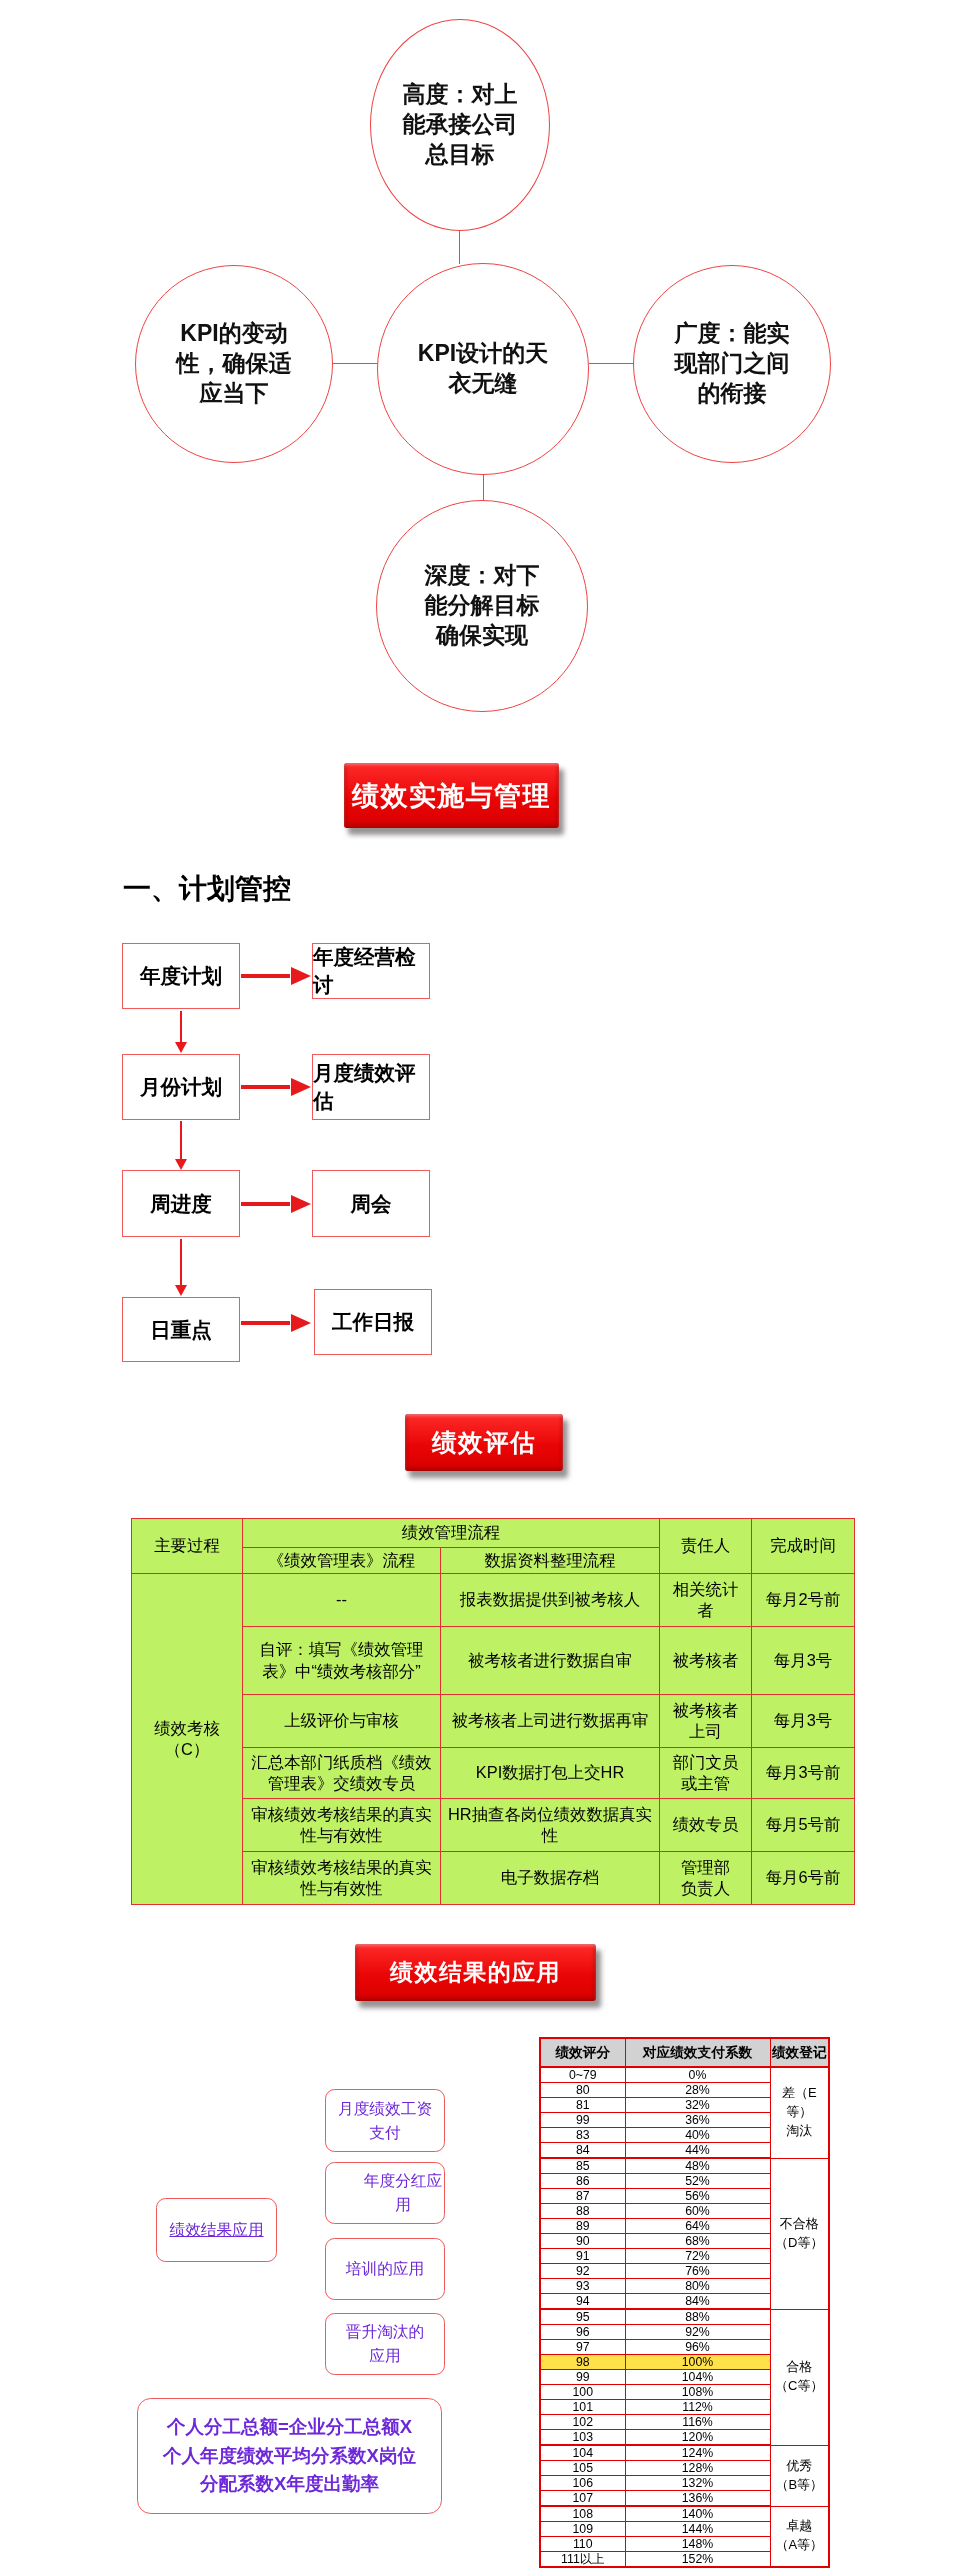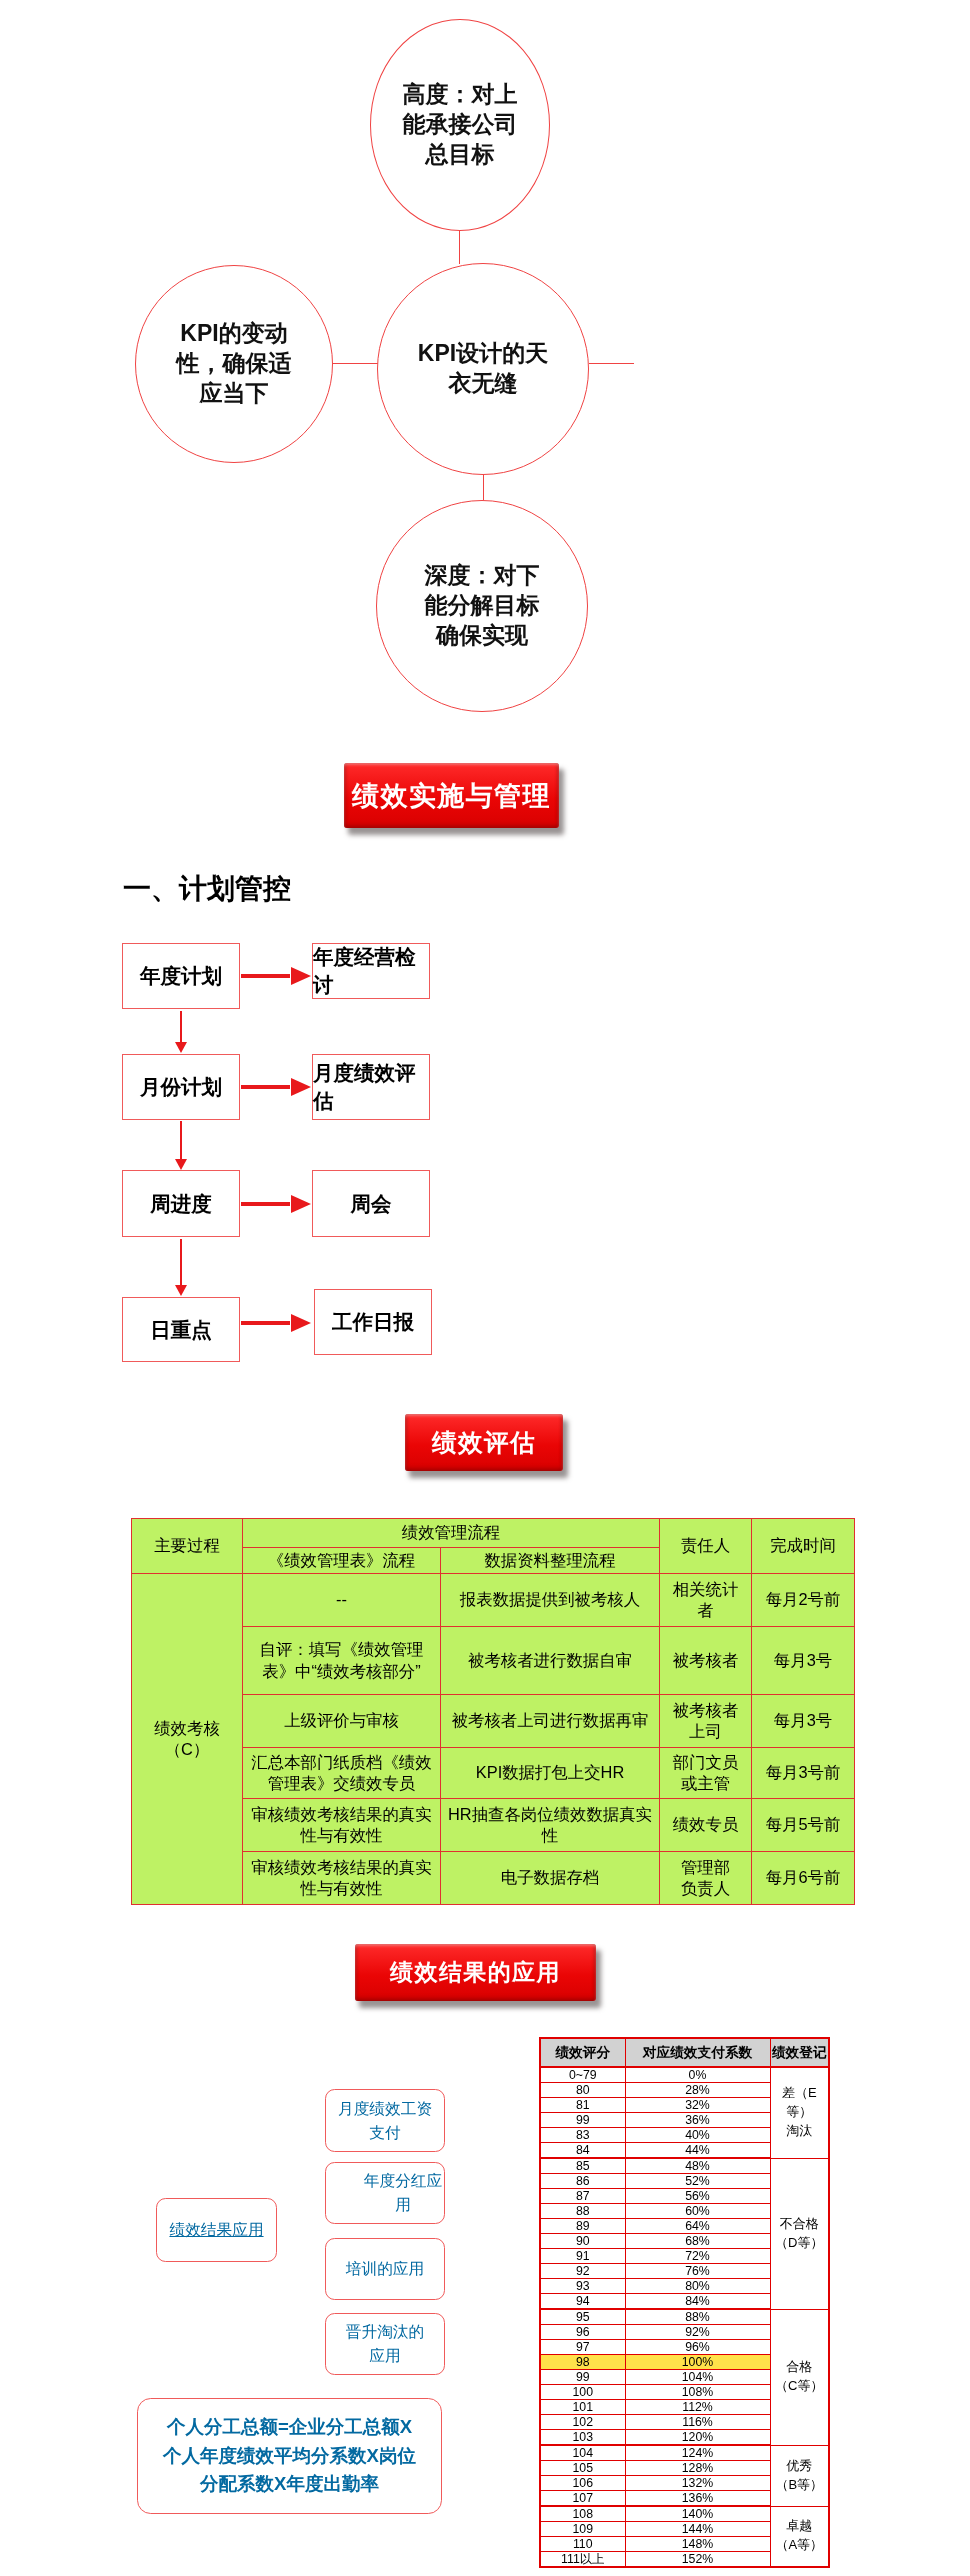--- a/index.html
+++ b/index.html
@@ -40,21 +40,21 @@
                    border-top:11.6px solid #e8191c; }
 
   
   .ptable { position:absolute; border-collapse:collapse; table-layout:fixed; background:#bef264; }
   .ptable td { border:1.4px solid #e03030; text-align:center; vertical-align:middle;
                font-size:16.4px; line-height:1.3; color:#000; padding:1.4px 4.1px; }
 
   
   .rbox { position:absolute; border:1.4px solid #f05a5a; border-radius:9.6px; background:#fff;
           display:flex; align-items:center; justify-content:center; text-align:center;
-          font-size:15.7px; line-height:1.5; color:#0369a1; }
+          font-size:15.7px; line-height:1.5; color:#6d28d9; }
   .formula { border-radius:13.7px; font-size:18.5px; font-weight:600; line-height:1.55; }
 
   
   .stable { position:absolute; border-collapse:collapse; table-layout:fixed; background:#fff;
             border:2.1px solid #e00000; }
   .stable th { background:#d2d2d2; border:1.4px solid #e00000; border-bottom:2.1px solid #e00000;
                font-size:13.7px; font-weight:600; height:29px; color:#000; }
   .stable td { border:1px solid #e00000; text-align:center; font-size:12.3px; line-height:14px;
                height:14px; padding:0; color:#000; }
   .stable tr.group-end td { border-bottom:2.1px solid #e00000; }
@@ -72,20 +72,23 @@
   <div class="conn" style="left:483px; top:474px; width:1.4px; height:26px;"></div>
 
   <div class="circle ml" style="left:370px; top:19px; width:180px; height:212px;">高度：对上
 能承接公司
 总目标</div>
   <div class="circle ml" style="left:135px; top:265px; width:198px; height:198px;">KPI的变动
 性，确保适
 应当下</div>
   <div class="circle ml" style="left:377px; top:263px; width:212px; height:212px;">KPI设计的天
 衣无缝</div>
+  <div class="circle ml" style="left:633px; top:265px; width:198px; height:198px;">广度：能实
+现部门之间
+的衔接</div>
   <div class="circle ml" style="left:376px; top:500px; width:212px; height:212px;">深度：对下
 能分解目标
 确保实现</div>
 
   <div class="banner" style="left:344px; top:763px; width:215px; height:65px; font-size:27px;">绩效实施与管理</div>
 
   <div class="heading" style="left:123px; top:870px;">一、计划管控</div>
 
   <div class="fbox" style="left:122px; top:943px; width:118px; height:66px;">年度计划</div>
   <div class="fbox" style="left:312px; top:943px; width:118px; height:56px;">年度经营检讨</div>

